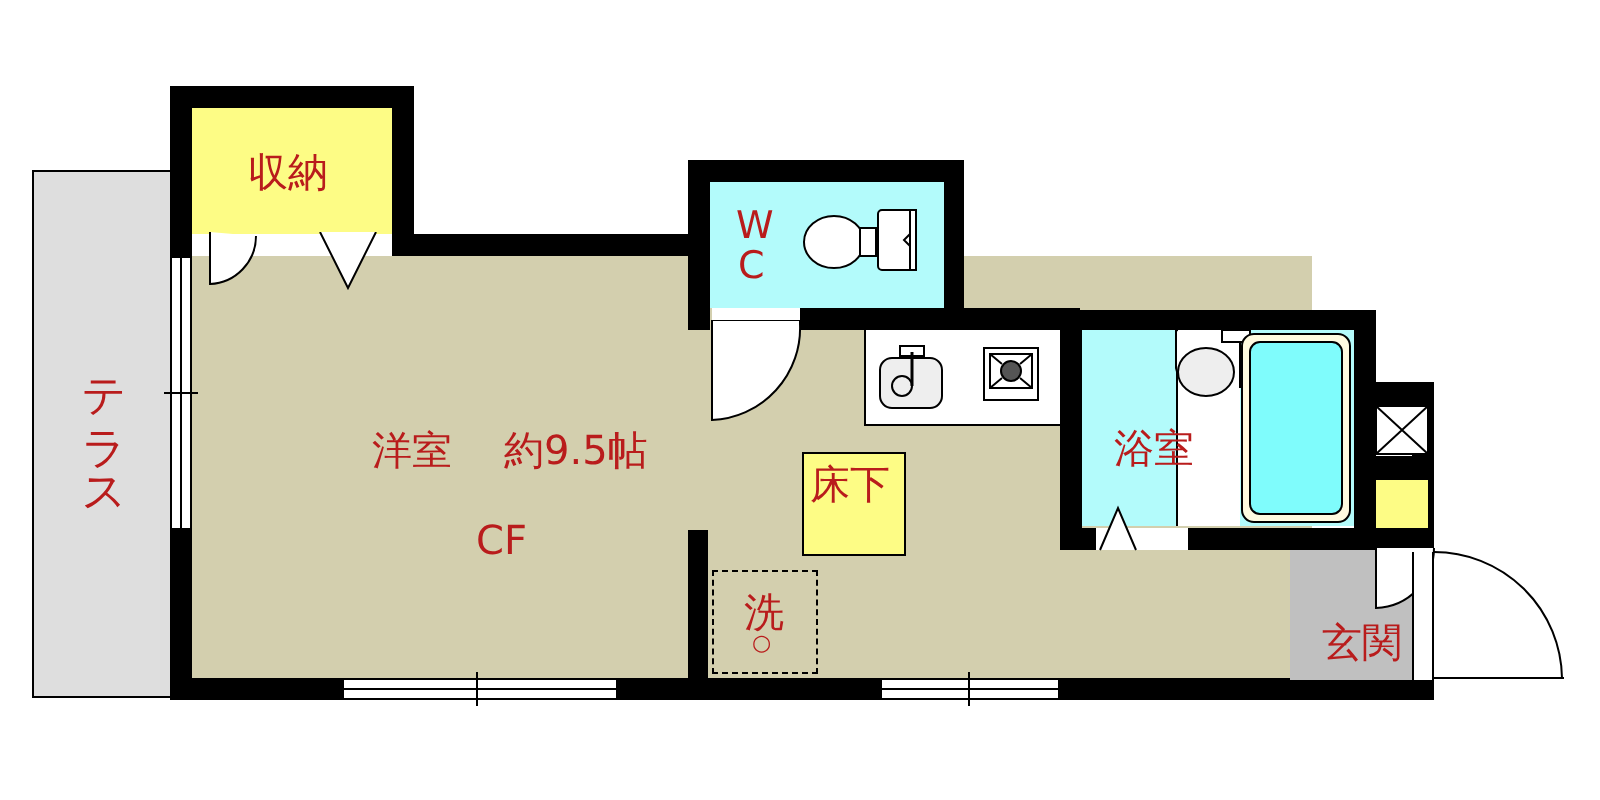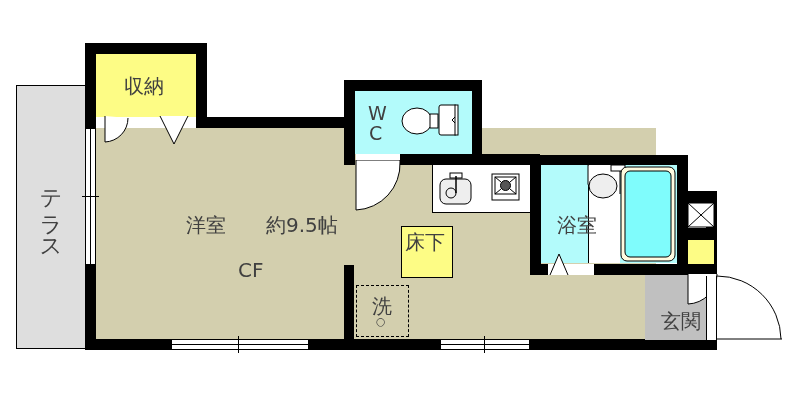--- a/index.html
+++ b/index.html
@@ -1,19 +1,19 @@
 <!DOCTYPE html>
 <html><head>
 <meta charset="utf-8">
 <style>
   html,body{margin:0;padding:0;background:#ffffff;}
   body{width:800px;height:400px;position:relative;overflow:hidden;font-family:"DejaVu Sans","Liberation Sans",sans-serif;}
   .abs{position:absolute;box-sizing:border-box;}
   .wall{position:absolute;background:#000;}
-  .lbl{position:absolute;color:#404040;font-size:20px;line-height:1;white-space:nowrap;}
+  .lbl{position:absolute;color:#b91c1c;font-size:20px;line-height:1;white-space:nowrap;}
   .floor-main{background:#d3cfae;}
   .yellow{background:#fdfc85;}
   .cyan{background:#b3fbfb;}
   .terrace{background:#dedede;border:1px solid #000;}
   .entry{background:#c0c0c0;}
 </style>
 </head>
 <body>
 
 <div class="abs terrace" style="left:16px;top:85px;width:70px;height:264px;"></div>
@@ -48,21 +48,21 @@
 <div class="abs" style="left:172px;top:339px;width:136px;height:11px;background:#fff;border-top:1px solid #000;border-bottom:1px solid #000;"></div>
 <div class="abs" style="left:172px;top:344px;width:136px;height:1px;background:#000;"></div>
 <div class="abs" style="left:238px;top:336px;width:1px;height:17px;background:#000;"></div>
 <div class="wall" style="left:308px;top:339px;width:133px;height:11px;"></div>
 <div class="abs" style="left:441px;top:339px;width:88px;height:11px;background:#fff;border-top:1px solid #000;border-bottom:1px solid #000;"></div>
 <div class="abs" style="left:441px;top:344px;width:88px;height:1px;background:#000;"></div>
 <div class="abs" style="left:484px;top:336px;width:1px;height:17px;background:#000;"></div>
 <div class="wall" style="left:529px;top:339px;width:187px;height:11px;"></div>
 
 <div class="lbl" style="left:186px;top:215px;">洋室</div>
-<div class="lbl" style="left:252px;top:215px;margin-left:14px;">約9.5帖</div>
+<div class="lbl" style="left:252px;top:215px;">約9.5帖</div>
 <div class="lbl" style="left:238px;top:260px;">CF</div>
 
 <div class="wall" style="left:344px;top:265px;width:10px;height:76px;"></div>
 
 <div class="abs cyan" style="left:355px;top:91px;width:117px;height:63px;"></div>
 <div class="wall" style="left:344px;top:80px;width:138px;height:11px;"></div>
 <div class="wall" style="left:344px;top:80px;width:11px;height:85px;"></div>
 <div class="wall" style="left:472px;top:80px;width:10px;height:84px;"></div>
 <div class="wall" style="left:400px;top:154px;width:140px;height:11px;"></div>
 <div class="lbl" style="left:368px;top:104px;font-size:19px;">W</div>

